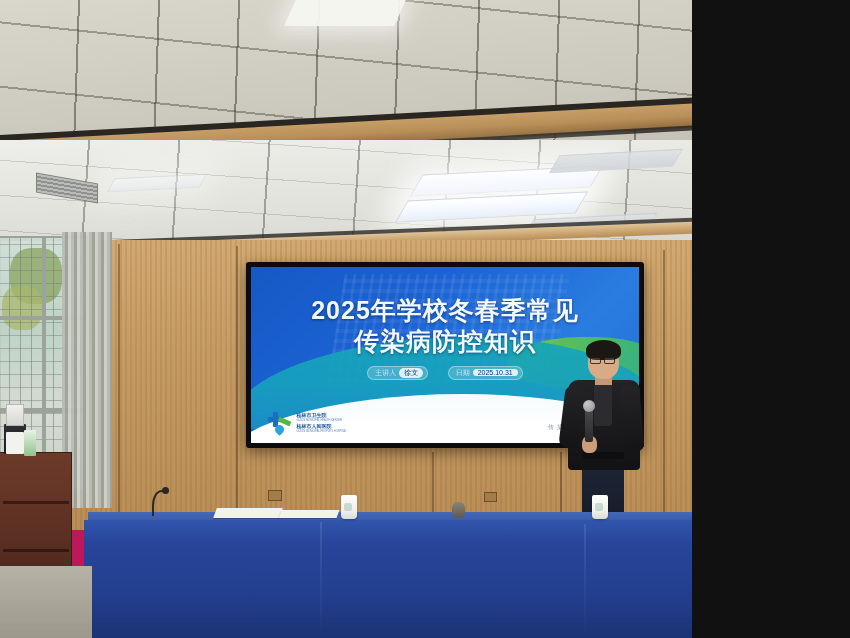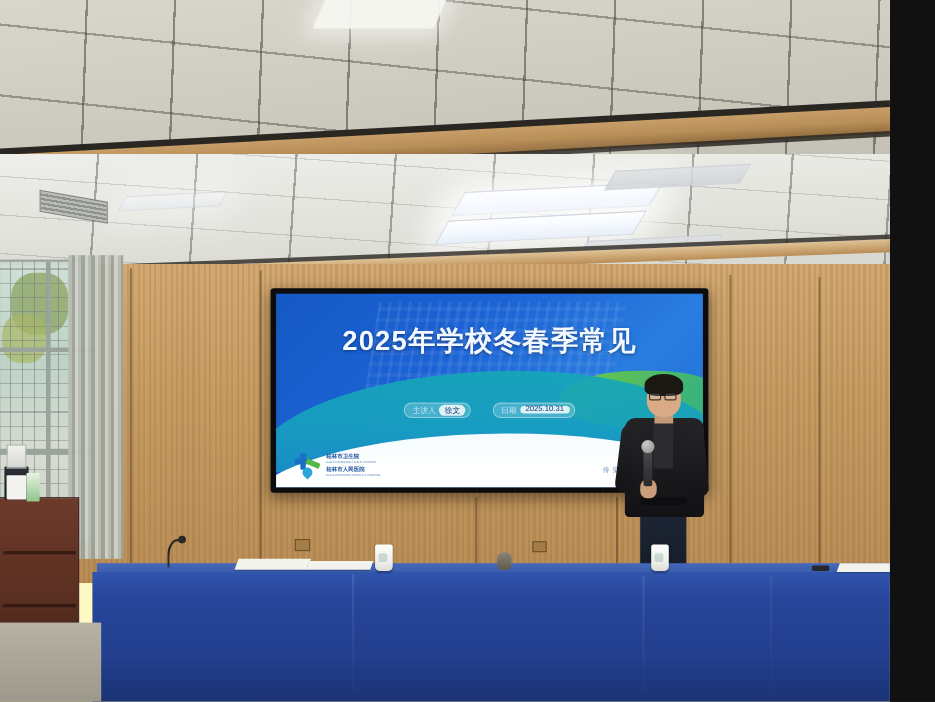--- a/index.html
+++ b/index.html
@@ -1,21 +1,21 @@
 <!DOCTYPE html>
 <html><head>
 <meta charset="utf-8">
 <style>
   * { margin:0; padding:0; box-sizing:border-box; }
   html,body { background:#111; }
   body { font-family:"Liberation Sans", sans-serif; }
 
   #scene {
-    position:relative; width:809px; height:638px; overflow:hidden;
-    background:#fef9c3;
+    position:relative; width:692px; height:638px; overflow:hidden;
+    background:#be185d;
   }
 
   
   .ceiling-back {
     position:absolute; left:0; top:0; width:850px; height:150px;
     background:linear-gradient(175deg,#d9d6cc 0%,#cfccc1 45%,#c3bfb4 100%);
     overflow:hidden;
   }
   .ceiling-back::after{
     content:""; position:absolute; inset:0;
@@ -347,20 +347,21 @@
 
   <div id="screen-frame" style="left:246px;top:262px;width:398px;height:186px;">
     <div id="slide">
       <div class="slide-building"></div>
       <div class="slide-wave-green"></div>
       <div class="slide-wave-teal"></div>
       <div class="slide-wave-white"></div>
 
       <div class="slide-title" style="font-size:25px;">
         <span class="l1">2025年学校冬春季常见</span>
+        <span class="l2">传染病防控知识</span>
       </div>
 
       <div class="slide-meta" style="font-size:7px;">
         <div class="meta-pill">
           <span class="meta-key">主讲人</span>
           <span class="meta-val">徐文</span>
         </div>
         <div class="meta-pill">
           <span class="meta-key">日期</span>
           <span class="meta-val">2025.10.31</span>

